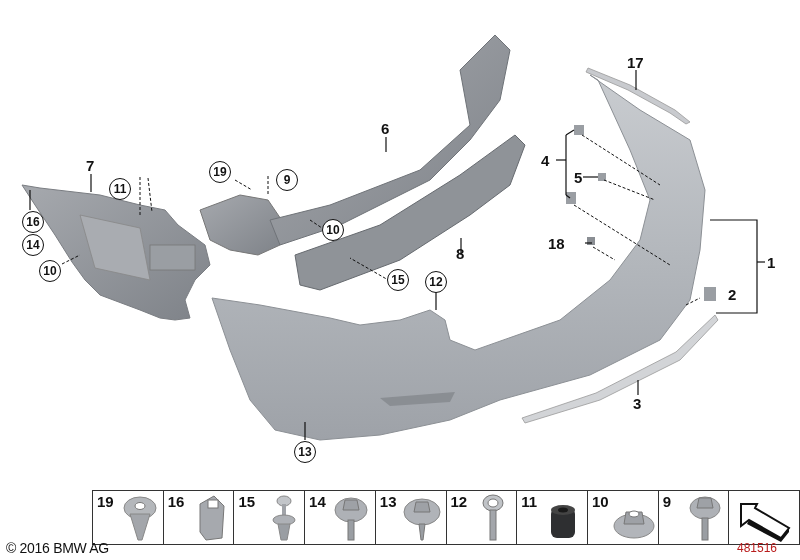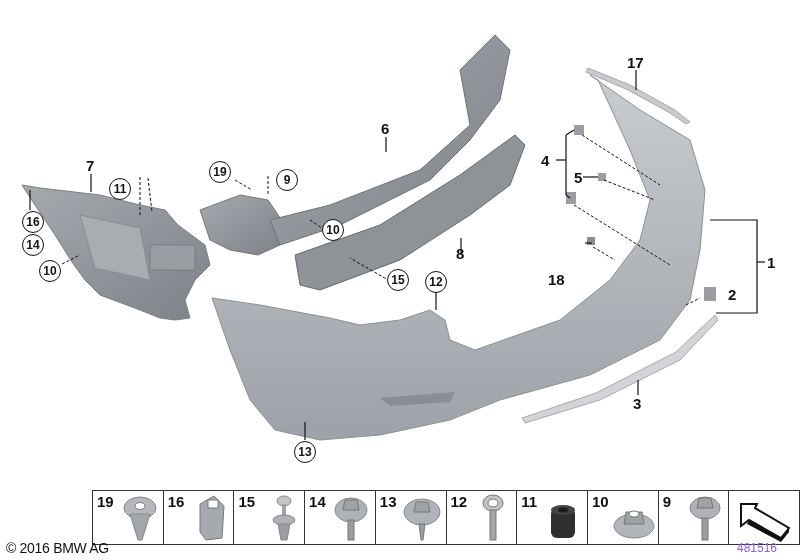--- a/index.html
+++ b/index.html
@@ -6,21 +6,21 @@
   body { width: 800px; height: 560px; position: relative; overflow: hidden; font-family: "Liberation Sans", sans-serif; }
   .canvas { position: absolute; left: 0; top: 0; width: 800px; height: 560px; }
   .callout { position: absolute; font-weight: bold; font-size: 15px; color: #111; font-family: "Liberation Sans", sans-serif; }
   .callout-circle { position: absolute; width: 20px; height: 20px; border: 1.6px solid #111; border-radius: 50%; background: #fff; font-weight: bold; font-size: 12px; color: #111; text-align: center; line-height: 20px; font-family: "Liberation Sans", sans-serif; }
   .parts-strip { position: absolute; left: 92px; top: 490px; width: 706px; height: 53px; border: 1px solid #333; display: flex; background: #fff; }
   .part-cell { flex: 1; border-right: 1px solid #333; position: relative; }
   .part-cell:last-child { border-right: none; }
   .part-num { position: absolute; left: 4px; top: 2px; font-weight: bold; font-size: 15px; color: #111; }
   .part-icon { position: absolute; left: 22px; top: 3px; width: 46px; height: 48px; }
   .copyright { position: absolute; left: 6px; top: 540px; font-size: 14px; color: #111; letter-spacing: -0.3px; }
-  .diagram-id { position: absolute; left: 737px; top: 541px; font-size: 12px; color: #8b5cf6; }
+  .diagram-id { position: absolute; left: 737px; top: 541px; font-size: 12px; color: #b91c1c; }
 </style>
 </head>
 <body>
 
 <div class="canvas">
   <svg width="800" height="560" viewBox="0 0 800 560">
     <defs>
       <linearGradient id="bumperGrad" x1="0" y1="0" x2="0" y2="1">
         <stop offset="0" stop-color="#c9ccd0"></stop>
         <stop offset="0.5" stop-color="#b3b7bc"></stop>
@@ -103,21 +103,21 @@
     </g>
   </svg>
 
   
   <div class="callout" style="left:627px;top:54px;">17</div>
   <div class="callout" style="left:381px;top:120px;">6</div>
   <div class="callout" style="left:86px;top:157px;">7</div>
   <div class="callout" style="left:541px;top:152px;">4</div>
   <div class="callout" style="left:574px;top:169px;">5</div>
   <div class="callout" style="left:456px;top:245px;">8</div>
-  <div class="callout" style="left:548px;top:235px;margin-top:36px;">18</div>
+  <div class="callout" style="left:548px;top:235px;">18</div>
   <div class="callout" style="left:767px;top:254px;">1</div>
   <div class="callout" style="left:728px;top:286px;">2</div>
   <div class="callout" style="left:633px;top:395px;">3</div>
 
   
   <div class="callout-circle" style="left:109px;top:178px;">11</div>
   <div class="callout-circle" style="left:22px;top:211px;">16</div>
   <div class="callout-circle" style="left:22px;top:234px;">14</div>
   <div class="callout-circle" style="left:39px;top:260px;">10</div>
   <div class="callout-circle" style="left:209px;top:161px;">19</div>

